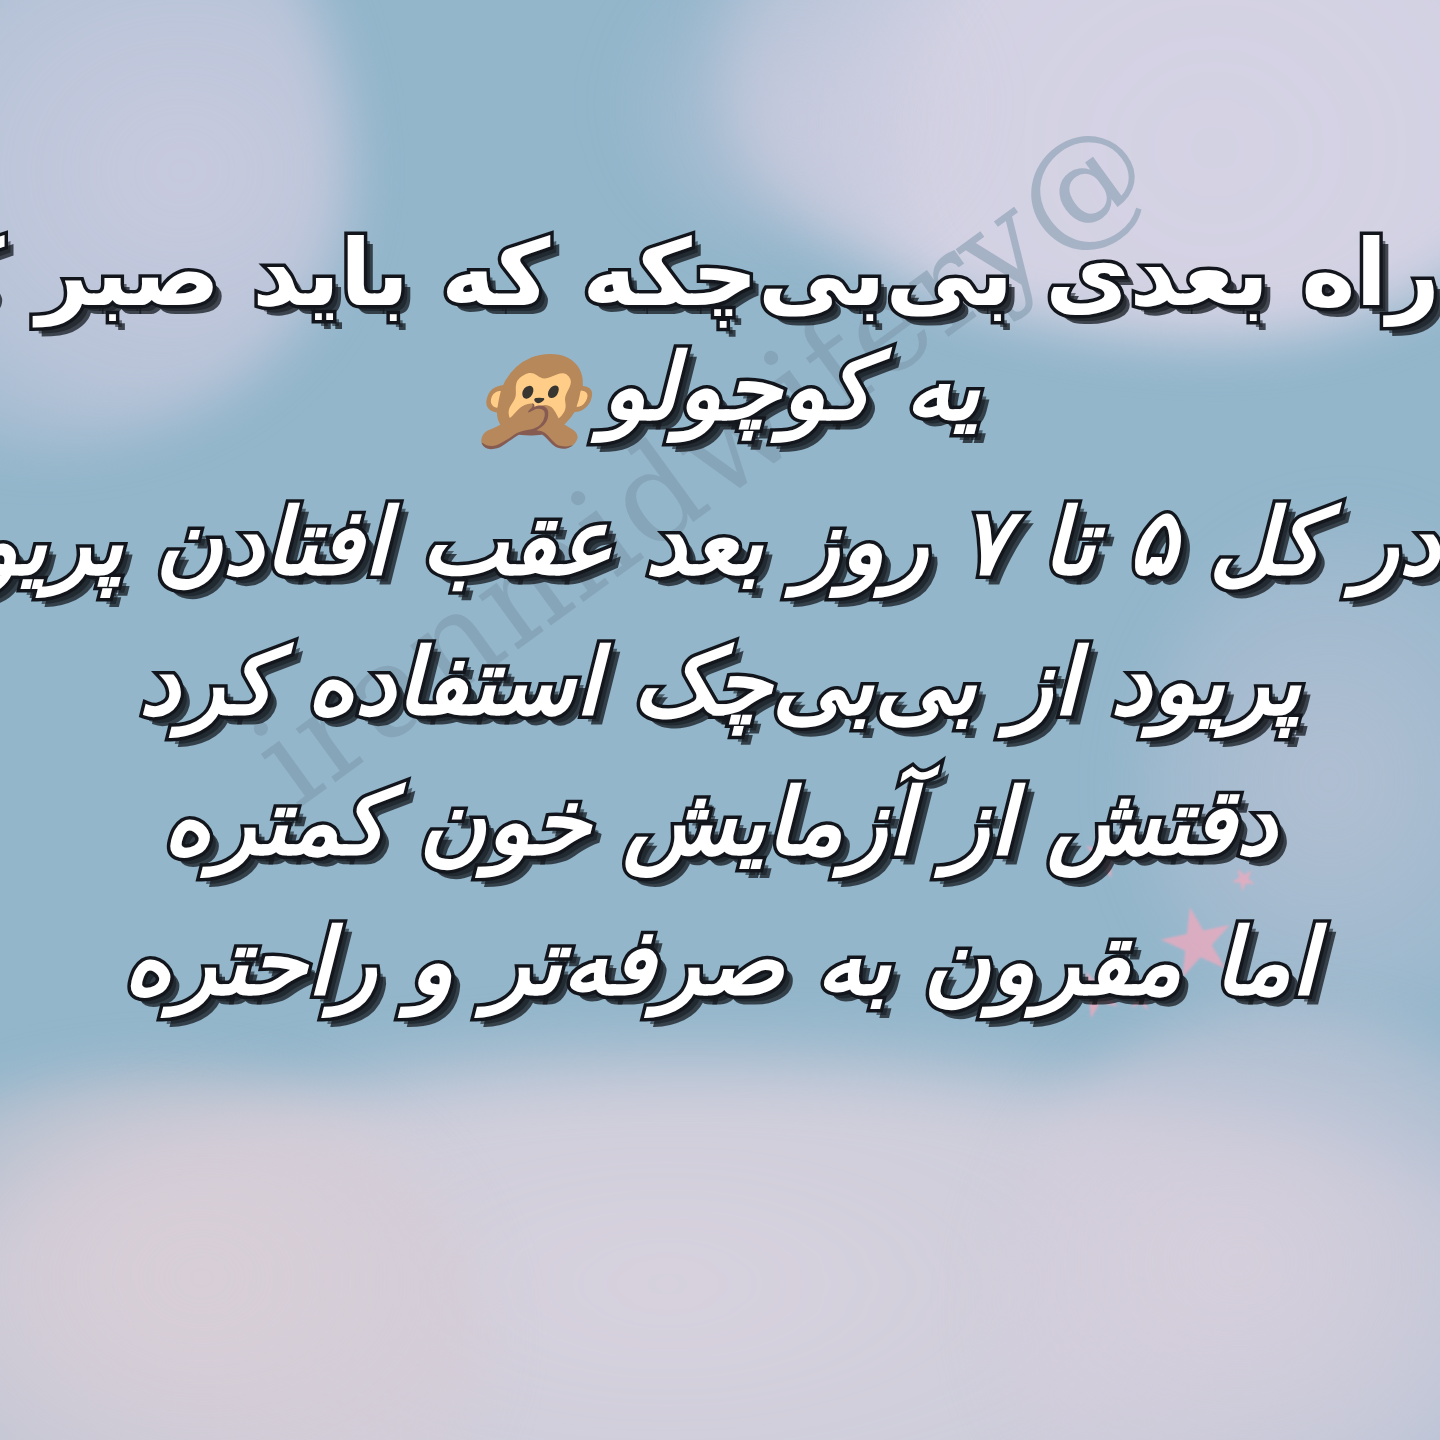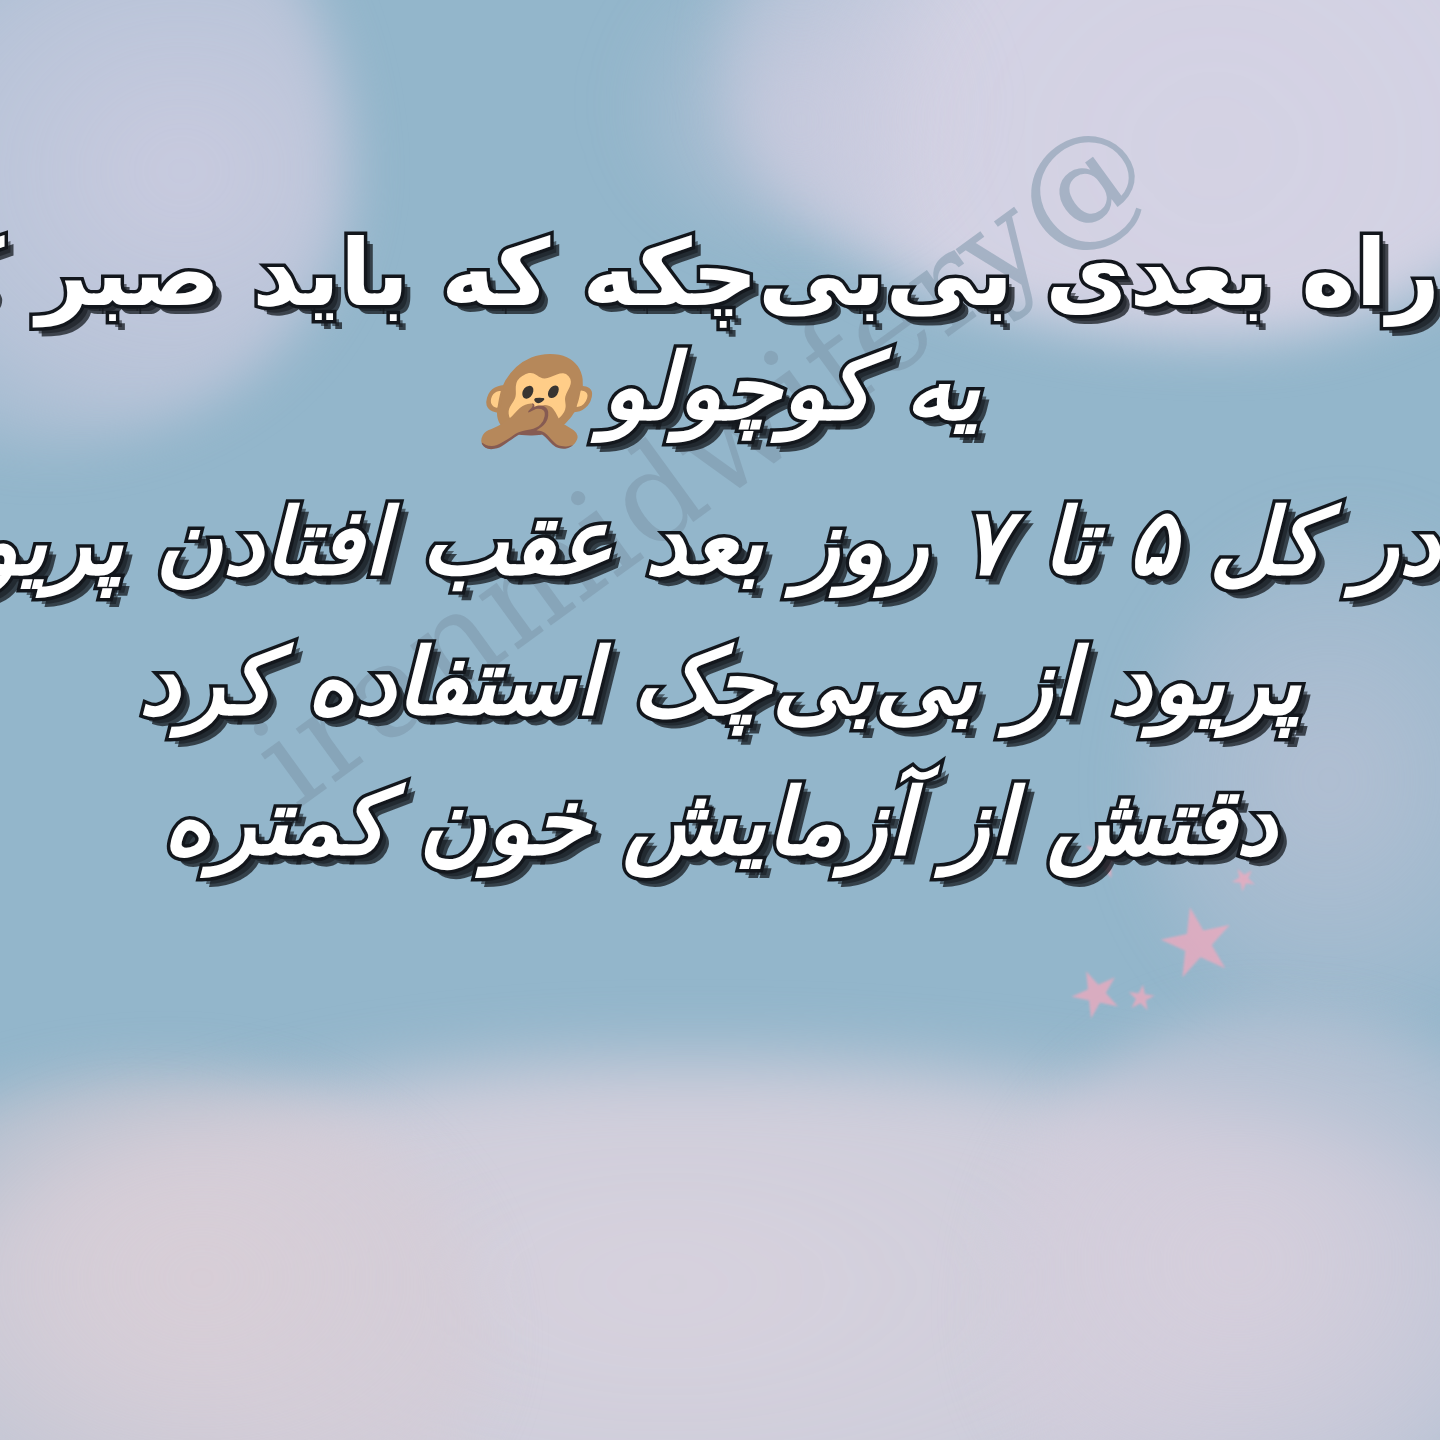--- a/index.html
+++ b/index.html
@@ -235,16 +235,17 @@
     <p class="line">راه بعدی بی‌بی‌چکه که باید صبر کنی</p>
 
     <p class="line tight"><span>یه کوچولو</span><span class="emoji">🙊</span></p>
 
     <p class="line line-gap-lg">در کل ۵ تا ۷ روز بعد عقب افتادن پریود</p>
 
     <p class="line">پریود از بی‌بی‌چک استفاده کرد</p>
 
     <p class="line">دقتش از آزمایش خون کمتره</p>
 
+    <p class="line">اما مقرون به صرفه‌تر و راحتره</p>
 
   </div>
 
 </div>
 
 </body></html>

